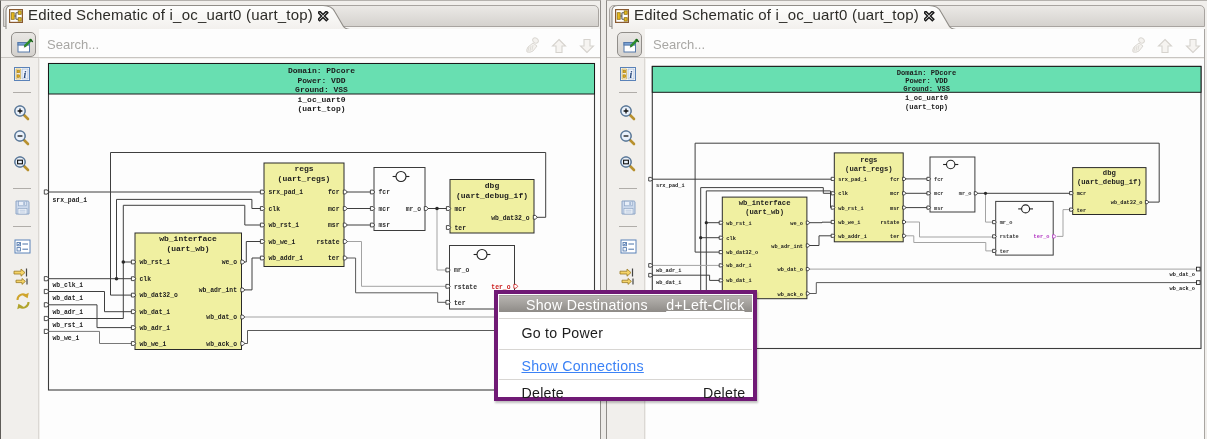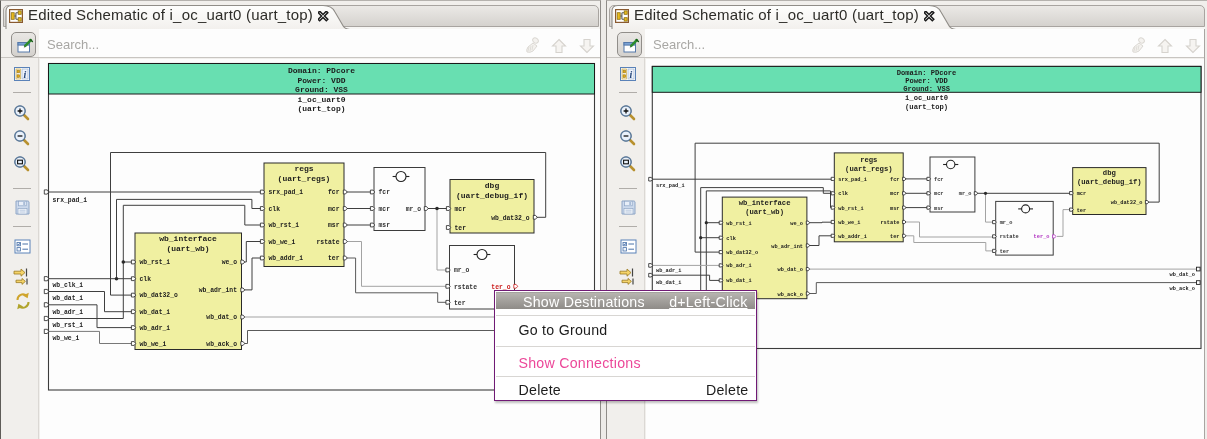--- a/index.html
+++ b/index.html
@@ -450,24 +450,24 @@
     <path d="M648.7,273.4 L651.3,273.4 L652.5,275.2 L651.3,277.0 L648.7,277.0 Z" fill="#ffffff" stroke="#222" stroke-width="0.8"></path>
     <text x="656.0" y="284.4" font-family="Liberation Mono, monospace" font-size="5.3" font-weight="bold" fill="#222" text-anchor="start">wb_dat_i</text>
     <rect x="1196.5" y="267.2" width="3.6" height="3.7" fill="#ffffff" stroke="#222" stroke-width="0.9"></rect>
     <text x="1195.0" y="276.1" font-family="Liberation Mono, monospace" font-size="5.3" font-weight="bold" fill="#222" text-anchor="end">wb_dat_o</text>
     <rect x="1196.5" y="280.7" width="3.6" height="3.7" fill="#ffffff" stroke="#222" stroke-width="0.9"></rect>
     <text x="1195.0" y="289.6" font-family="Liberation Mono, monospace" font-size="5.3" font-weight="bold" fill="#222" text-anchor="end">wb_ack_o</text>
     <circle cx="700.7" cy="237.7" r="1.6" fill="#2a2a2a"></circle>
     <circle cx="706.3" cy="222.7" r="1.6" fill="#2a2a2a"></circle>
     <circle cx="985.5" cy="193.3" r="1.6" fill="#2a2a2a"></circle>
   </svg>
-<div style="position:absolute;left:493.5px;top:290px;width:263px;height:110.5px;background:#ffffff;border:1px solid #701a75;box-shadow:1px 2px 2px rgba(0,0,0,0.25);">
+<div style="position:absolute;left:493.5px;top:290px;width:263px;height:110.5px;background:#ffffff;border:4px solid #701a75;box-shadow:1px 2px 2px rgba(0,0,0,0.25);">
 <div style="position:absolute;left:1px;top:1px;right:1px;height:16.5px;background:linear-gradient(#b7b4b0,#8e8b87);border-top:1px solid #a5a29e;">
 <span style="position:absolute;left:27.5px;top:0.5px;font:14.2px 'Liberation Sans',sans-serif;letter-spacing:0.25px;color:#ffffff;">Show Destinations</span>
 <span style="position:absolute;right:7px;top:0.5px;font:14.2px 'Liberation Sans',sans-serif;letter-spacing:0.25px;color:#ffffff;text-decoration:underline;">d+Left-Click</span>
 </div>
 <div style="position:absolute;left:1px;top:23.5px;right:1px;height:1px;background:#d8d6d3;"></div>
-<div style="position:absolute;left:24px;top:30.5px;font:14.2px 'Liberation Sans',sans-serif;letter-spacing:0.25px;color:#1c1c1c;">Go to Ground</div>
+<div style="position:absolute;left:24px;top:30.5px;font:14.2px 'Liberation Sans',sans-serif;letter-spacing:0.25px;color:#1c1c1c;">Go to Power</div>
 <div style="position:absolute;left:1px;top:54.5px;right:1px;height:1px;background:#d8d6d3;"></div>
-<div style="position:absolute;left:24px;top:63.5px;font:14.2px 'Liberation Sans',sans-serif;letter-spacing:0.25px;color:#ec4899;">Show Connections</div>
+<div style="position:absolute;left:24px;top:63.5px;font:14.2px 'Liberation Sans',sans-serif;letter-spacing:0.25px;color:#3b82f6;text-decoration:underline;">Show Connections</div>
 <div style="position:absolute;left:1px;top:85px;right:1px;height:1px;background:#d8d6d3;"></div>
 <div style="position:absolute;left:24px;top:91px;font:14.2px 'Liberation Sans',sans-serif;letter-spacing:0.25px;color:#1c1c1c;">Delete</div>
 <div style="position:absolute;right:7px;top:91px;font:14.2px 'Liberation Sans',sans-serif;letter-spacing:0.25px;color:#1c1c1c;">Delete</div>
 </div>
 </body></html>

